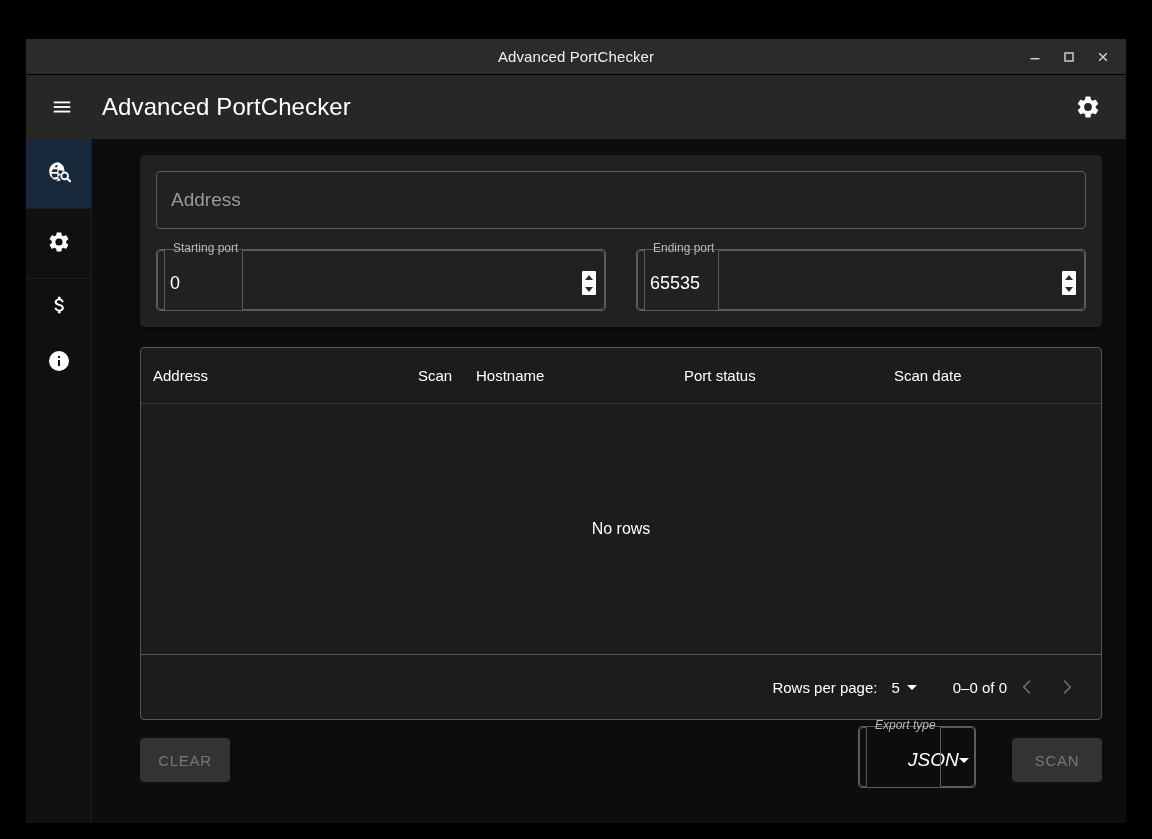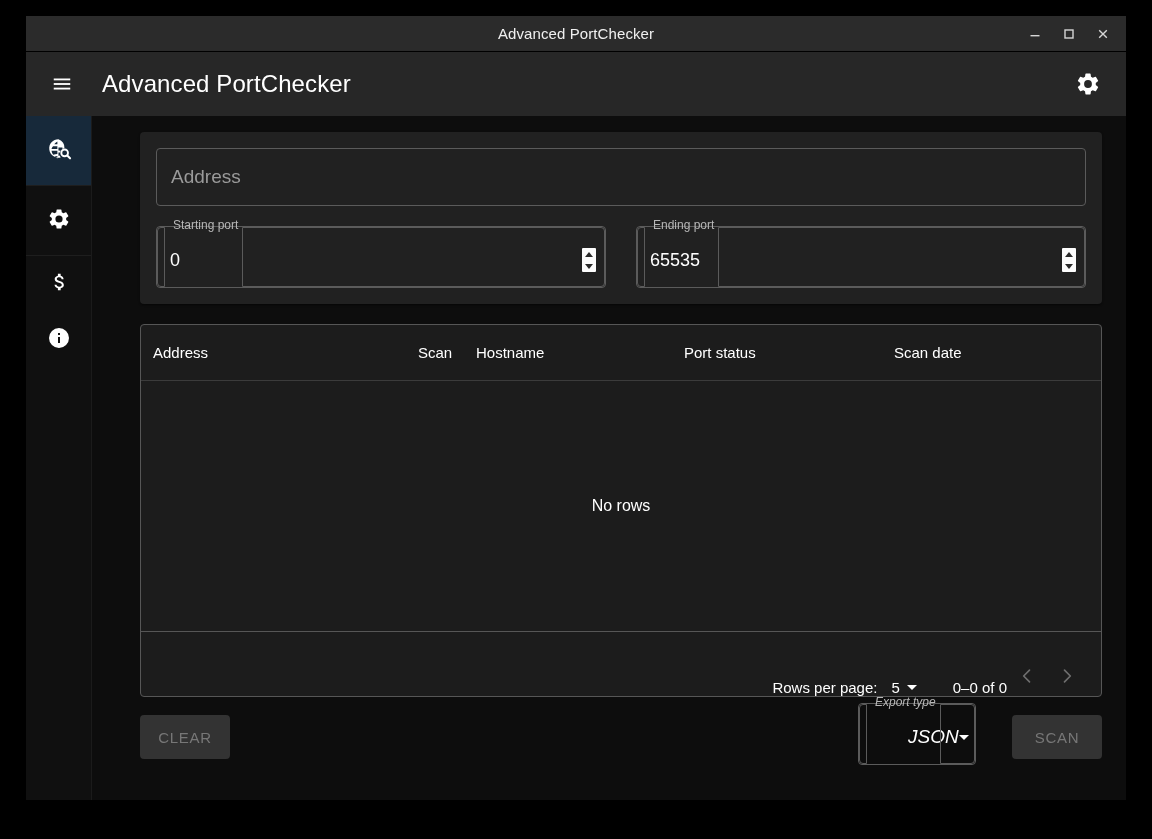--- a/index.html
+++ b/index.html
@@ -9,21 +9,21 @@
     height: 839px;
     background: #000000;
     font-family: "Liberation Sans", sans-serif;
     overflow: hidden;
   }
 
   
   .window {
     position: absolute;
     left: 26px;
-    top: 16px;
+    top: 39px;
     width: 1100px;
     height: 784px;
     background: #0d0d0d;
     display: flex;
     flex-direction: column;
     overflow: hidden;
   }
 
   .titlebar {
     height: 36px;
@@ -258,21 +258,21 @@
     align-items: center;
     justify-content: center;
     border-bottom: 1px solid #565656;
   }
   .no-rows { font-size: 16px; color: #ffffff; }
 
   .table-foot {
     flex: 0 0 64px;
     height: 64px;
     display: flex;
-    align-items: flex-end;
+    align-items: center;
     justify-content: flex-end;
     padding-right: 14px;
     gap: 0;
   }
   .rpp-label { font-size: 15px; color: #ffffff; }
   .rpp-select {
     display: flex;
     align-items: center;
     gap: 7px;
     margin-left: 14px;

